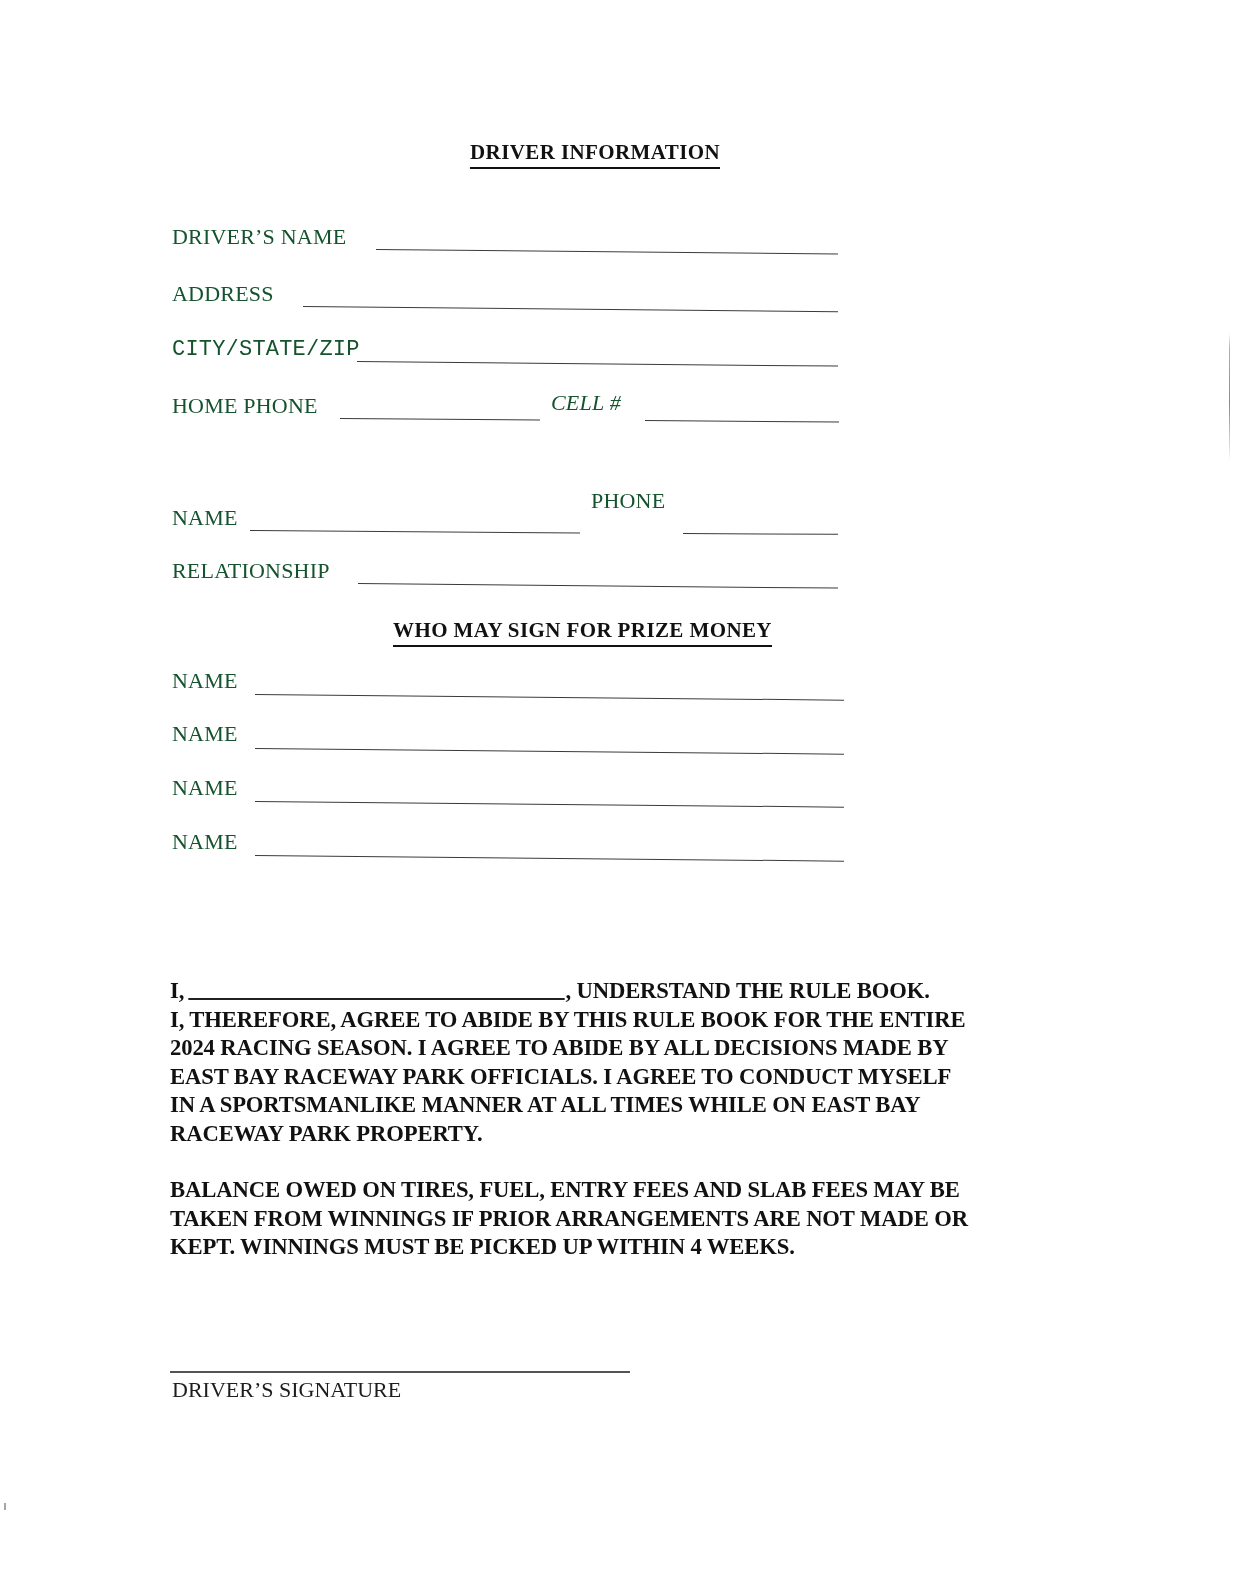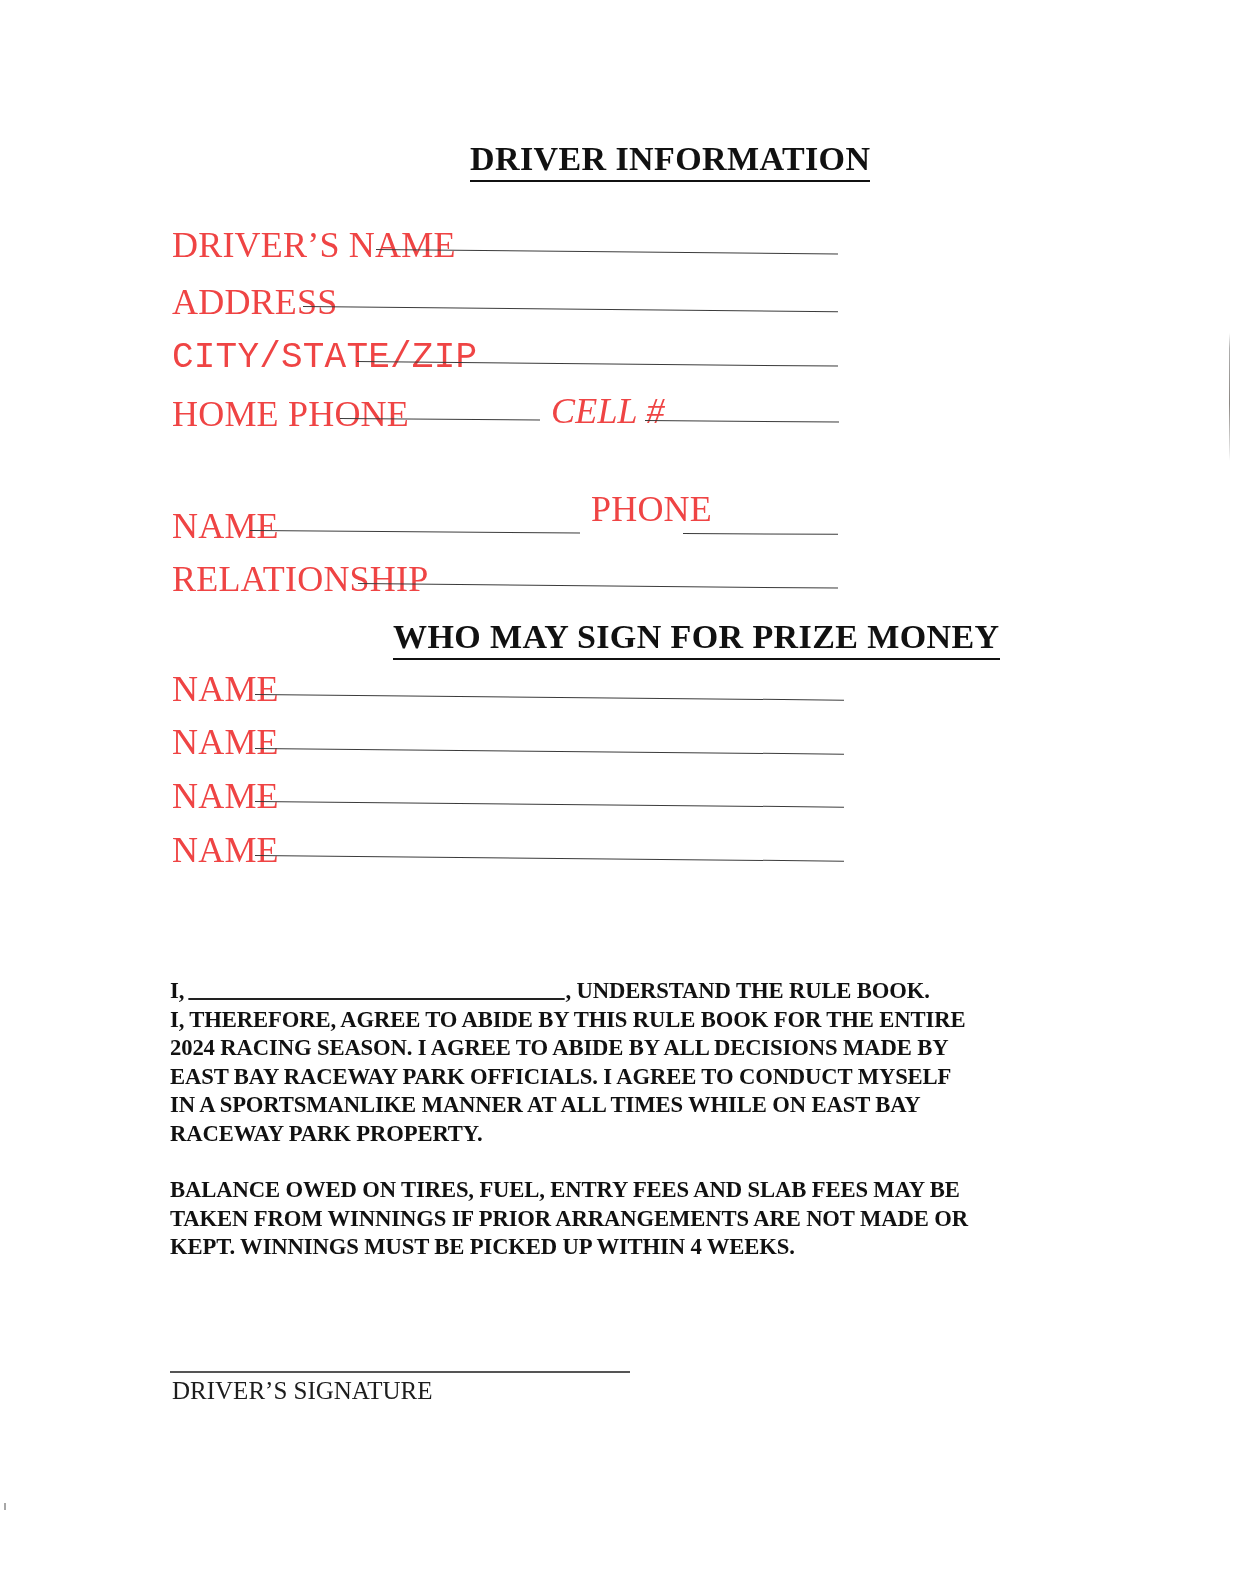--- a/index.html
+++ b/index.html
@@ -23,37 +23,37 @@
     inset: 0;
     background: #ffffff;
   }
 
   
   .abs { position: absolute; }
 
   
   .doc-heading {
     font-weight: bold;
-    font-size: 34px;
+    font-size: 21px;
     letter-spacing: 0.4px;
     white-space: nowrap;
     color: #111;
   }
   .doc-heading .hd-text {
     display: inline-block;
     border-bottom: 2.5px solid #111;
     padding-bottom: 2px;
   }
 
   
   .field-label {
-    font-size: 36px;
+    font-size: 22px;
     font-weight: normal;
     white-space: nowrap;
-    color: #ef4444;
+    color: #14532d;
     letter-spacing: 0.2px;
   }
 
   
   .rule {
     position: absolute;
     height: 1px;
     background: #3b3b3b;
     transform-origin: left center;
   }
@@ -84,21 +84,21 @@
   }
 
   
   .sig-rule {
     position: absolute;
     height: 2px;
     background: #555;
   }
   .sig-label {
     position: absolute;
-    font-size: 25px;
+    font-size: 22px;
     white-space: nowrap;
     color: #1d1d1d;
   }
 
   
   .artifact-right {
     position: absolute;
     width: 1px;
     background: linear-gradient(to bottom,
       rgba(180,180,180,0) 0%,

